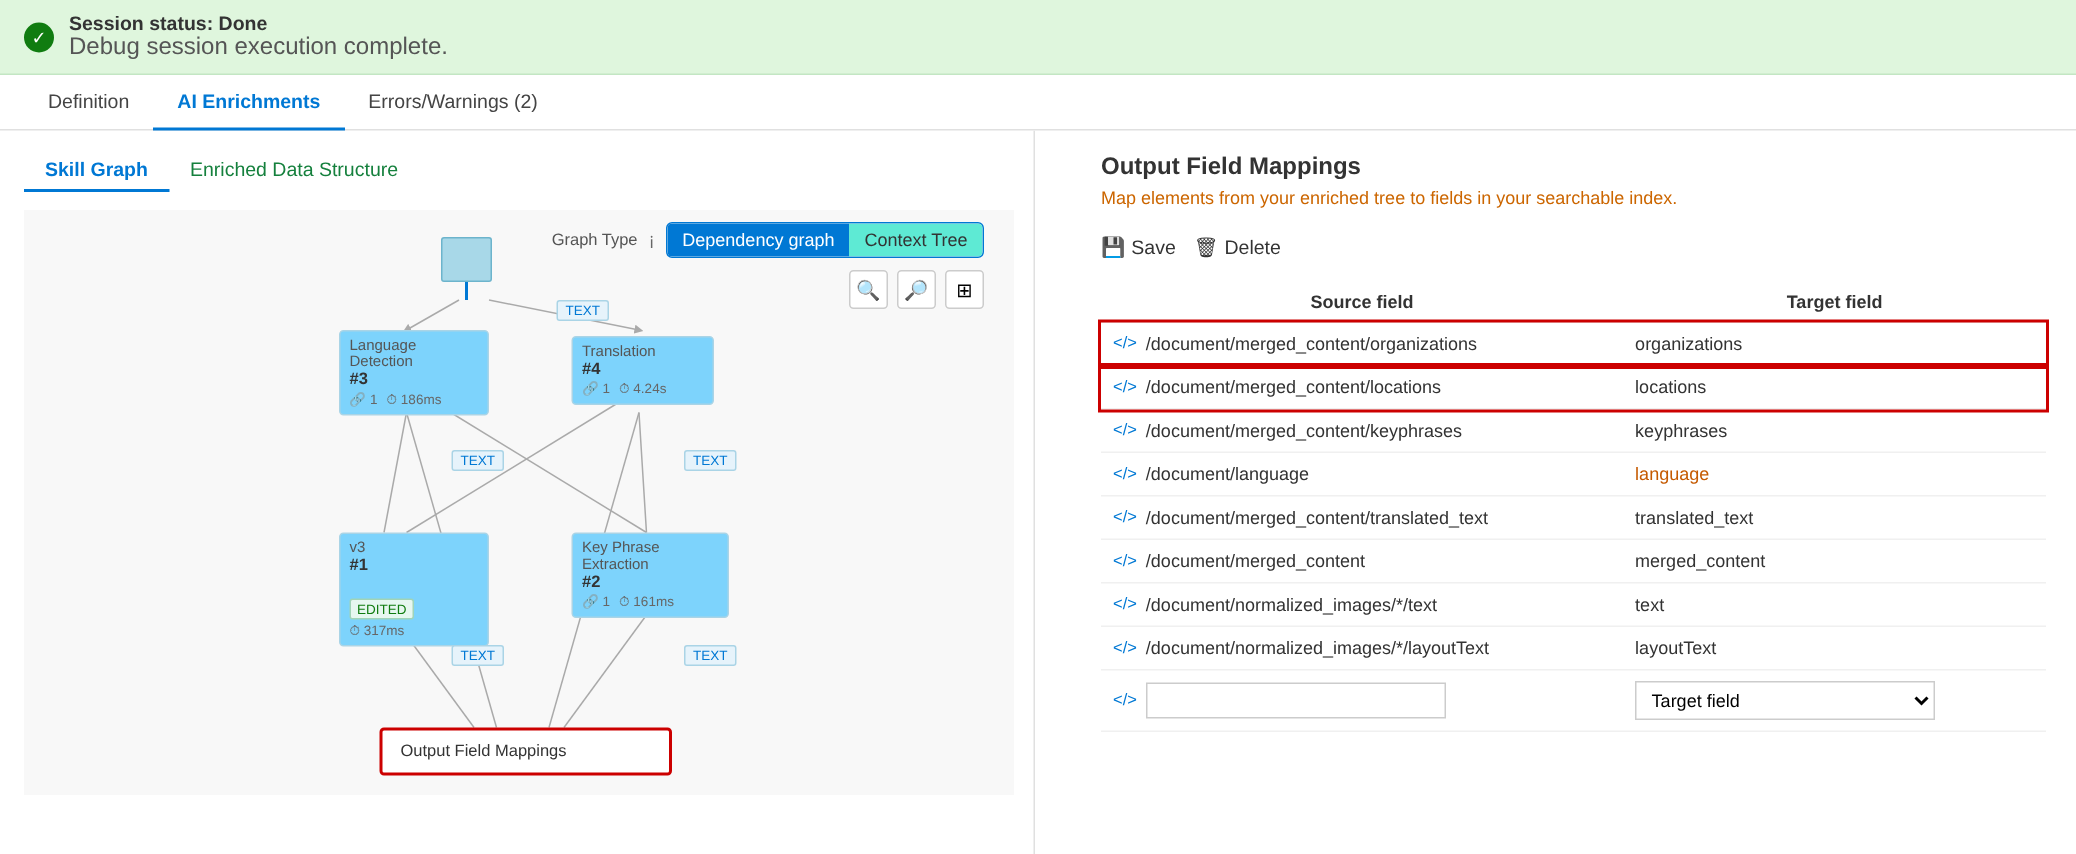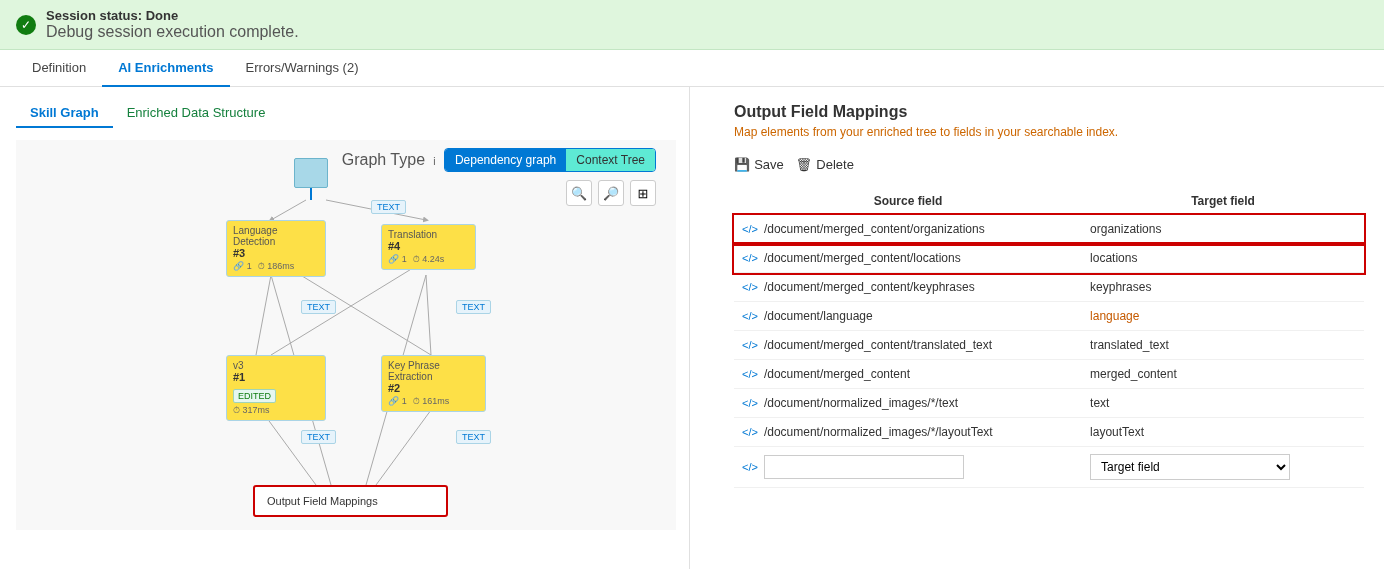--- a/index.html
+++ b/index.html
@@ -91,21 +91,21 @@
     
     .graph-type-area {
       position: absolute;
       top: 8px;
       right: 20px;
       display: flex;
       align-items: center;
       gap: 8px;
     }
     .graph-type-label {
-      font-size: 16px;
+      font-size: 11px;
       color: #555;
     }
     .graph-type-buttons {
       display: flex;
       border: 1px solid #0078d4;
       border-radius: 4px;
       overflow: hidden;
     }
     .graph-type-btn {
       padding: 4px 10px;
@@ -138,39 +138,39 @@
       background: white;
       border-radius: 3px;
       cursor: pointer;
       display: flex; align-items: center; justify-content: center;
       font-size: 13px;
     }
 
     
     .skill-node {
       position: absolute;
-      background: #fde047;
+      background: #7dd3fc;
       border: 1px solid #aad4e6;
       border-radius: 3px;
       padding: 4px 6px;
       font-size: 10px;
       min-width: 80px;
     }
     .skill-node .node-title { font-size: 10px; color: #555; }
     .skill-node .node-id { font-size: 11px; font-weight: 600; color: #333; }
     .skill-node .node-stats { display: flex; gap: 6px; font-size: 9px; color: #666; margin-top: 2px; }
     .skill-node .node-tag {
       display: inline-block;
       background: #e6f3fb;
       border: 1px solid #aad4e6;
       color: #0078d4;
       font-size: 9px;
       padding: 1px 4px;
       border-radius: 2px;
-      margin-top: 6px;
+      margin-top: 16px;
     }
     .skill-node .node-tag.edited {
       background: #e6f7f0;
       border-color: #a0d4b8;
       color: #107c10;
     }
 
     
     .output-node {
       position: absolute;

